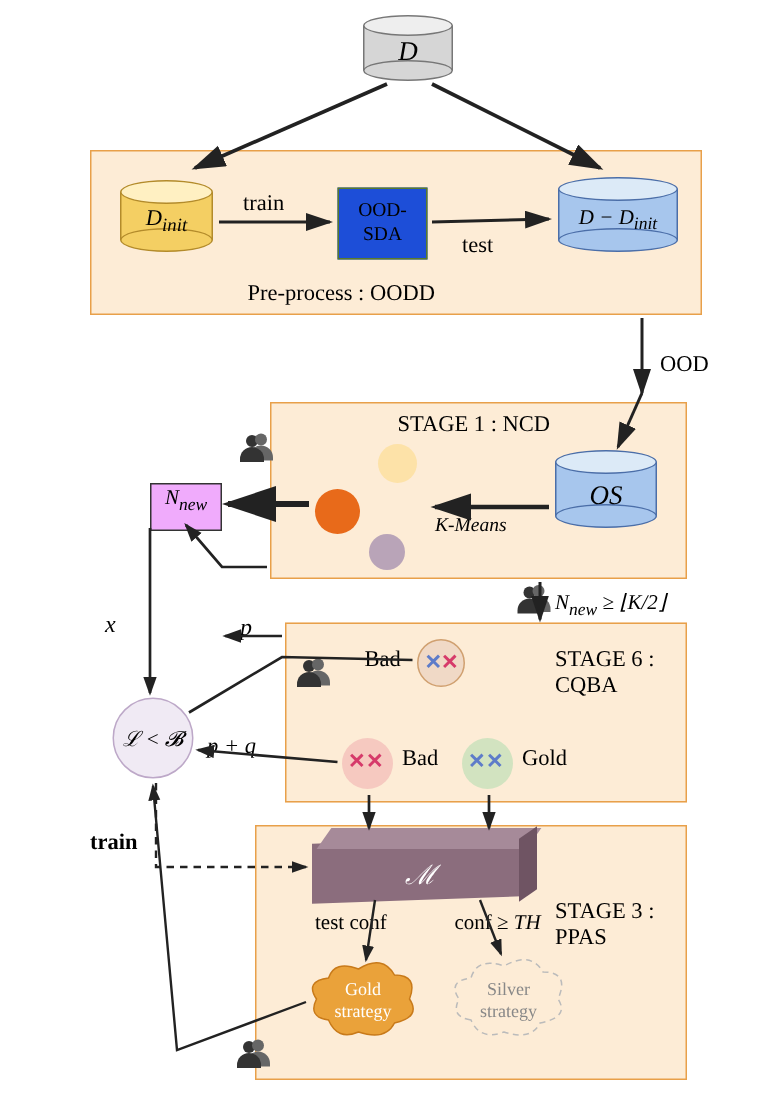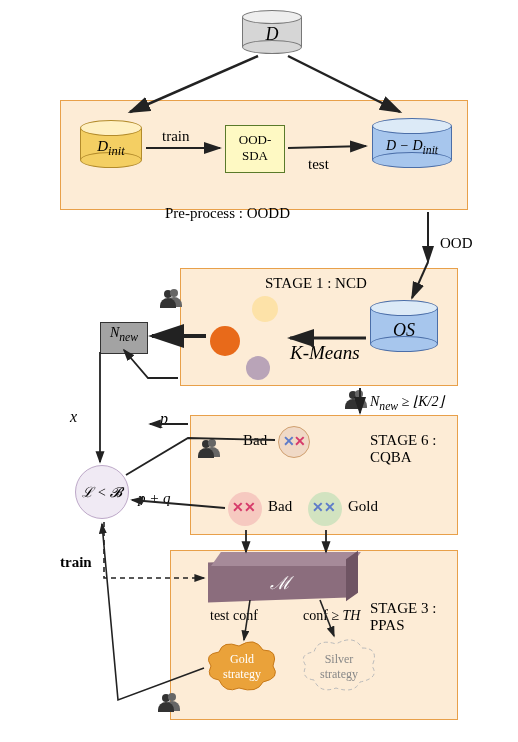--- a/index.html
+++ b/index.html
@@ -25,30 +25,30 @@
 <body>
 
 <div class="cyl" style="left:242px; top:10px; width:60px; height:44px;">
   <div class="cyl-body" style="top:7px; height:30px; background:#d6d6d6; border:1px solid #777;"></div>
   <div class="cyl-bot" style="top:30px; height:14px; background:#d6d6d6; border:1px solid #777;"></div>
   <div class="cyl-top" style="height:14px; background:#eee; border:1px solid #777;"></div>
   <div class="cyl-label" style="top:14px; left:0; right:0;">D</div>
 </div>
 
 <div class="stage-box" style="left:60px; top:100px; width:408px; height:110px;"></div>
-<div class="txt" style="left:165px; top:188px;margin-top:17px;">Pre-process : OODD</div>
+<div class="txt" style="left:165px; top:188px;">Pre-process : OODD</div>
 
 <div class="cyl" style="left:80px; top:120px; width:62px; height:48px;">
   <div class="cyl-body" style="top:8px; height:32px; background:#f4cf63; border:1px solid #b38b2b;"></div>
   <div class="cyl-bot" style="top:32px; height:16px; background:#f4cf63; border:1px solid #b38b2b;"></div>
   <div class="cyl-top" style="height:16px; background:#fff0c2; border:1px solid #b38b2b;"></div>
   <div class="cyl-label" style="top:18px; left:0; right:0; font-size:15px;">D<sub title="D_init">init</sub></div>
 </div>
 
-<div style="position:absolute; left:225px; top:125px; width:60px; height:48px; background:#fef9c3; border:1.5px solid #5a7a2a; font-size:13px; text-align:center; padding-top:6px; white-space:pre-line;">OOD-
+<div style="position:absolute; left:225px; top:125px; width:60px; height:48px; background:#1d4ed8; border:1.5px solid #5a7a2a; font-size:13px; text-align:center; padding-top:6px; white-space:pre-line;">OOD-
 SDA</div>
 
 <div class="cyl" style="left:372px; top:118px; width:80px; height:50px;font-family:Liberation Serif, serif;">
   <div class="cyl-body" style="top:8px; height:34px; background:#a7c6ed; border:1px solid #4b6ea8;"></div>
   <div class="cyl-bot" style="top:34px; height:16px; background:#a7c6ed; border:1px solid #4b6ea8;"></div>
   <div class="cyl-top" style="height:16px; background:#dceaf7; border:1px solid #4b6ea8;"></div>
   <div class="cyl-label" style="top:20px; left:0; right:0; font-size:14px;">D − D<sub>init</sub></div>
 </div>
 
 <div class="txt" style="left:162px; top:128px;">train</div>
@@ -62,23 +62,23 @@
   <div class="cyl-body" style="top:8px; height:36px; background:#a7c6ed; border:1px solid #4b6ea8;"></div>
   <div class="cyl-bot" style="top:36px; height:16px; background:#a7c6ed; border:1px solid #4b6ea8;"></div>
   <div class="cyl-top" style="height:16px; background:#dceaf7; border:1px solid #4b6ea8;"></div>
   <div class="cyl-label" style="top:20px; left:0; right:0;">OS</div>
 </div>
 
 <div class="ball" style="left:252px; top:296px; width:26px; height:26px; background:#fde2a8;"></div>
 <div class="ball" style="left:210px; top:326px; width:30px; height:30px; background:#e86a1a;"></div>
 <div class="ball" style="left:246px; top:356px; width:24px; height:24px; background:#b9a4b8;"></div>
 
-<div class="txt ital" style="left:290px; top:342px; font-size:19px;">K-Means</div>
+<div class="txt ital" style="left:290px; top:342px; font-size:13px;">K-Means</div>
 
-<div style="position:absolute; left:100px; top:322px; width:48px; height:32px; border:1.5px solid #333; background:#a3a3a3; text-align:center; font-style:italic; font-size:14px; padding-top:2px;">N<sub>new</sub></div>
+<div style="position:absolute; left:100px; top:322px; width:48px; height:32px; border:1.5px solid #333; background:#f0abfc; text-align:center; font-style:italic; font-size:14px; padding-top:2px;">N<sub>new</sub></div>
 
 <div class="txt ital" style="left:370px; top:393px; font-size:14px;">N<sub>new</sub> ≥ ⌊K/2⌋</div>
 
 <div class="stage-box" style="left:190px; top:415px; width:268px; height:120px;"></div>
 <div class="txt" style="left:370px; top:432px; font-size:15px; white-space:pre-line; text-align:left;">STAGE 6 :
 CQBA</div>
 
 <div class="ball" style="left:278px; top:426px; width:32px; height:32px; background:#f0d9c6; border:1px solid #d0a070;">
   <span style="position:absolute; left:4px; top:6px; color:#5e7cc9; font-weight:bold; font-size:14px;">✕</span>
   <span style="position:absolute; left:15px; top:6px; color:#d63a6a; font-weight:bold; font-size:14px;">✕</span>

